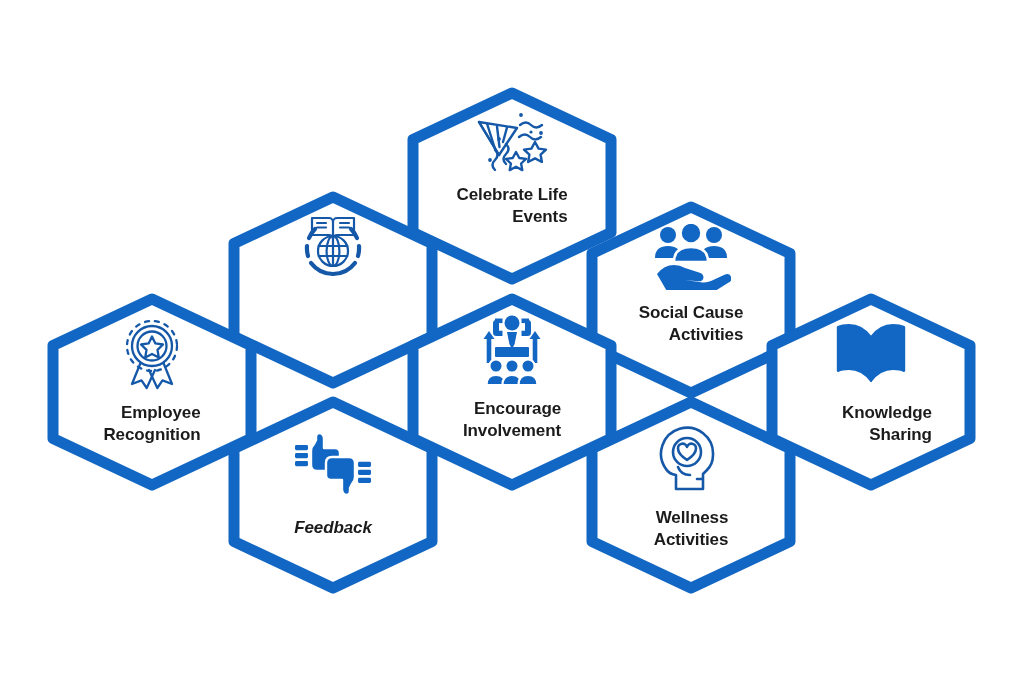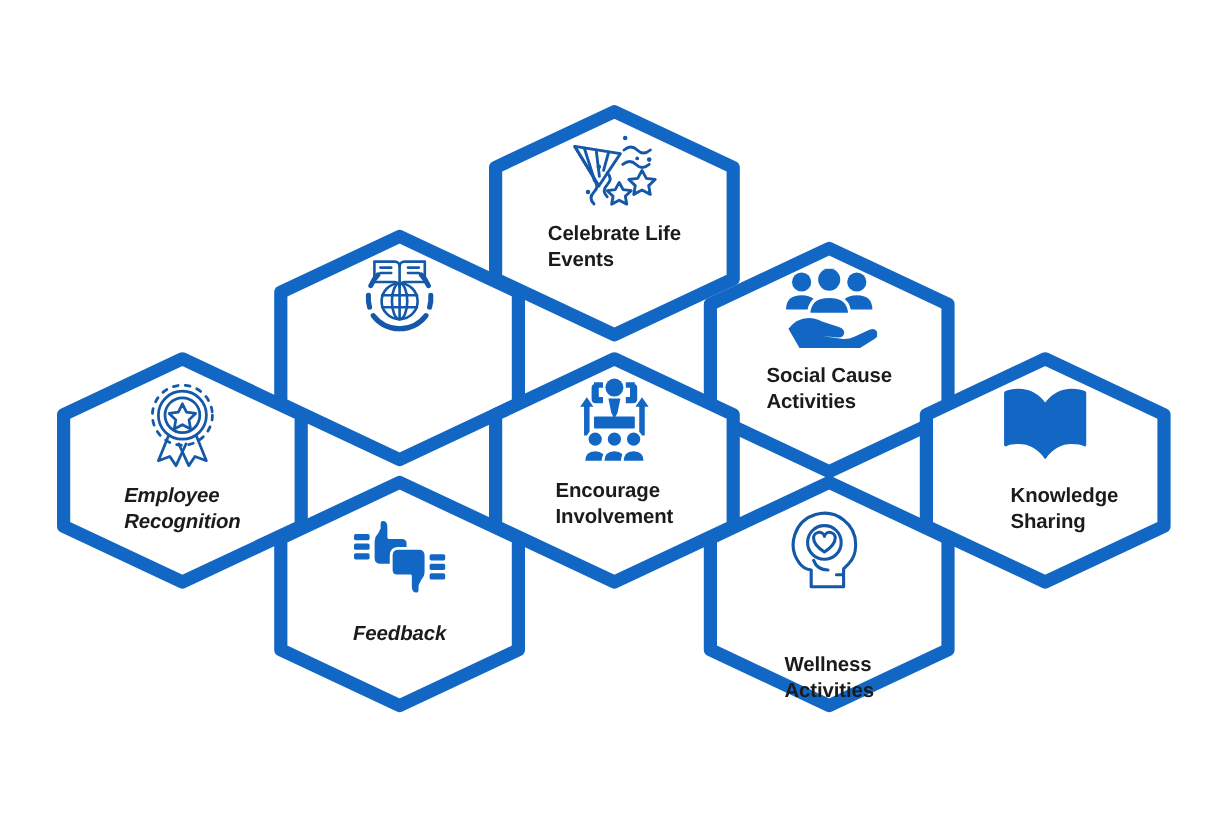--- a/index.html
+++ b/index.html
@@ -45,21 +45,21 @@
     align-items: center;
     justify-content: center;
   }
 
   .hex-icon {
     display: block;
     margin: 0 auto;
   }
 
   .hex-label {
-    text-align: left;
+    text-align: right;
     font-family: "Liberation Sans", sans-serif;
     font-weight: bold;
     font-size: 17px;
     line-height: 1.28;
     color: #1b1b1b;
     letter-spacing: -0.1px;
     white-space: pre-line;
     margin-top: 7px;
     max-width: 165px;
   }
@@ -68,32 +68,32 @@
   .cell-celebrate .hex-content { justify-content: flex-start; padding-top: 22px; }
   .cell-celebrate .hex-label { margin-top: 12px; }
 
   .cell-learning .hex-content { justify-content: flex-start; padding-top: 20px; }
   .cell-learning .hex-label { margin-top: 10px; }
 
   .cell-social .hex-content { justify-content: flex-start; padding-top: 24px; }
   .cell-social .hex-label { margin-top: 12px; }
 
   .cell-employee .hex-content { justify-content: flex-start; padding-top: 26px; }
-  .cell-employee .hex-label { margin-top: 12px; font-style: italic; }
+  .cell-employee .hex-label { margin-top: 12px; }
 
   .cell-encourage .hex-content { justify-content: flex-start; padding-top: 22px; }
   .cell-encourage .hex-label { margin-top: 12px; }
 
   .cell-knowledge .hex-content { justify-content: flex-start; padding-top: 28px; }
   .cell-knowledge .hex-label { margin-top: 16px; margin-left: 32px; }
 
   .cell-feedback .hex-content { justify-content: flex-start; padding-top: 34px; }
   .cell-feedback .hex-label { margin-top: 18px; }
 
-  .cell-wellness .hex-content { justify-content: flex-start; padding-top: 30px; gap: 36px; }
+  .cell-wellness .hex-content { justify-content: flex-start; padding-top: 30px; }
   .cell-wellness .hex-label { margin-top: 14px; }
 </style>
 </head>
 <body>
 
 <div id="infographic">
 
   <div class="hex-cell cell-celebrate" style="left:512px; top:186px;">
     <svg class="hex-shape" viewBox="0 0 224 200">
       <polygon points="112,7 211,53.5 211,146.5 112,193 13,146.5 13,53.5" fill="#ffffff" stroke="#1267c4" stroke-width="11" stroke-linejoin="round"></polygon>

